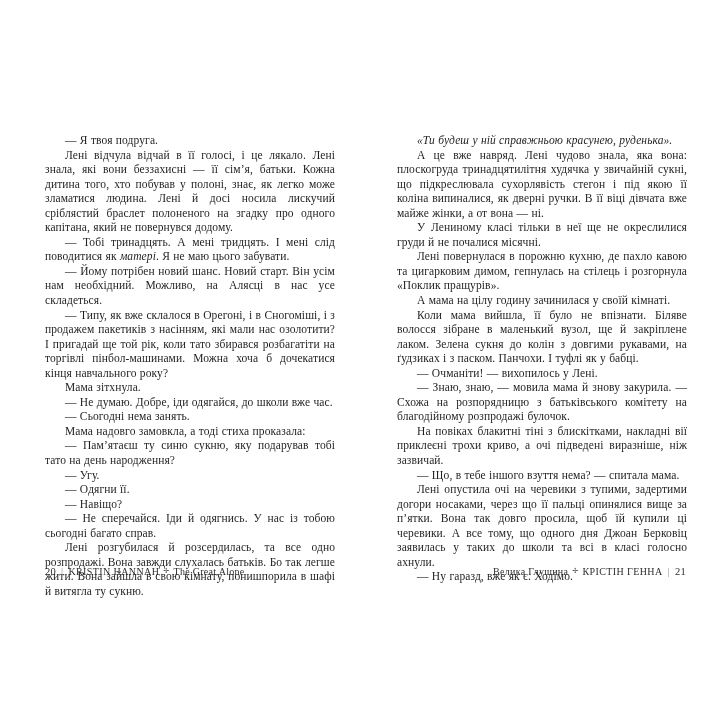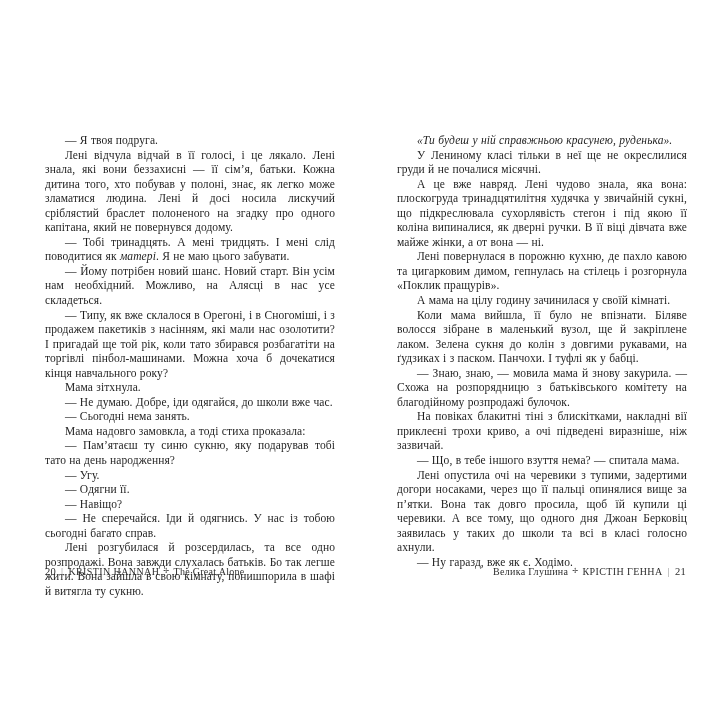--- a/index.html
+++ b/index.html
@@ -80,25 +80,26 @@
       <p><span>— Пам’ятаєш ту синю сукню, яку подарував тобі тато на день народження?</span></p>
       <p><span>— Угу.</span></p>
       <p><span>— Одягни її.</span></p>
       <p><span>— Навіщо?</span></p>
       <p><span>— Не сперечайся. Іди й одягнись. У нас із тобою сьогодні багато справ.</span></p>
       <p><span>Лені розгубилася й розсердилась, та все одно розпродажі. Вона завжди слухалась батьків. Бо так легше жити. Вона зайшла в свою кімнату, понишпорила в шафі й витягла ту сукню.</span></p>
     </div>
 
   <div class="page-body right">
       <p><em>«Ти будеш у ній справжньою красунею, руденька».</em></p>
+      <p><span>А це вже навряд. Лені чудово знала, яка вона: плоскогруда тринадцятилітня худячка у звичайній сукні, що підкреслювала сухорлявість стегон і під якою її коліна випиналися, як дверні ручки. В її віці дівчата вже майже жінки, а от вона — ні.</span></p>
       <p><span>У Лениному класі тільки в неї ще не окреслилися груди й не почалися місячні.</span></p>
-      <p><span>А це вже навряд. Лені чудово знала, яка вона: плоскогруда тринадцятилітня худячка у звичайній сукні, що підкреслювала сухорлявість стегон і під якою її коліна випиналися, як дверні ручки. В її віці дівчата вже майже жінки, а от вона — ні.</span></p>
       <p><span>Лені повернулася в порожню кухню, де пахло кавою та цигарковим димом, гепнулась на стілець і розгорнула «Поклик пращурів».</span></p>
       <p><span>А мама на цілу годину зачинилася у своїй кімнаті.</span></p>
       <p><span>Коли мама вийшла, її було не впізнати. Біляве волосся зібране в маленький вузол, ще й закріплене лаком. Зелена сукня до колін з довгими рукавами, на ґудзиках і з паском. Панчохи. І туфлі як у бабці.</span></p>
+      <p><span>— Очманіти! — вихопилось у Лені.</span></p>
       <p><span>— Знаю, знаю, — мовила мама й знову закурила. — Схожа на розпорядницю з батьківського комітету на благодійному розпродажі булочок.</span></p>
       <p><span>На повіках блакитні тіні з блискітками, накладні вії приклеєні трохи криво, а очі підведені виразніше, ніж зазвичай.</span></p>
       <p><span>— Що, в тебе іншого взуття нема? — спитала мама.</span></p>
       <p><span>Лені опустила очі на черевики з тупими, задертими догори носаками, через що її пальці опинялися вище за п’ятки. Вона так довго просила, щоб їй купили ці черевики. А все тому, що одного дня Джоан Берковіц заявилась у таких до школи та всі в класі голосно ахнули.</span></p>
       <p><span>— Ну гаразд, вже як є. Ходімо.</span></p>
     </div>
 
   <div class="footer left">
     <span class="page-num">20</span><span class="divider">|</span><span class="caps">KRISTIN HANNAH</span><span class="ornament">✢</span><span>The Great Alone</span>
   </div>

